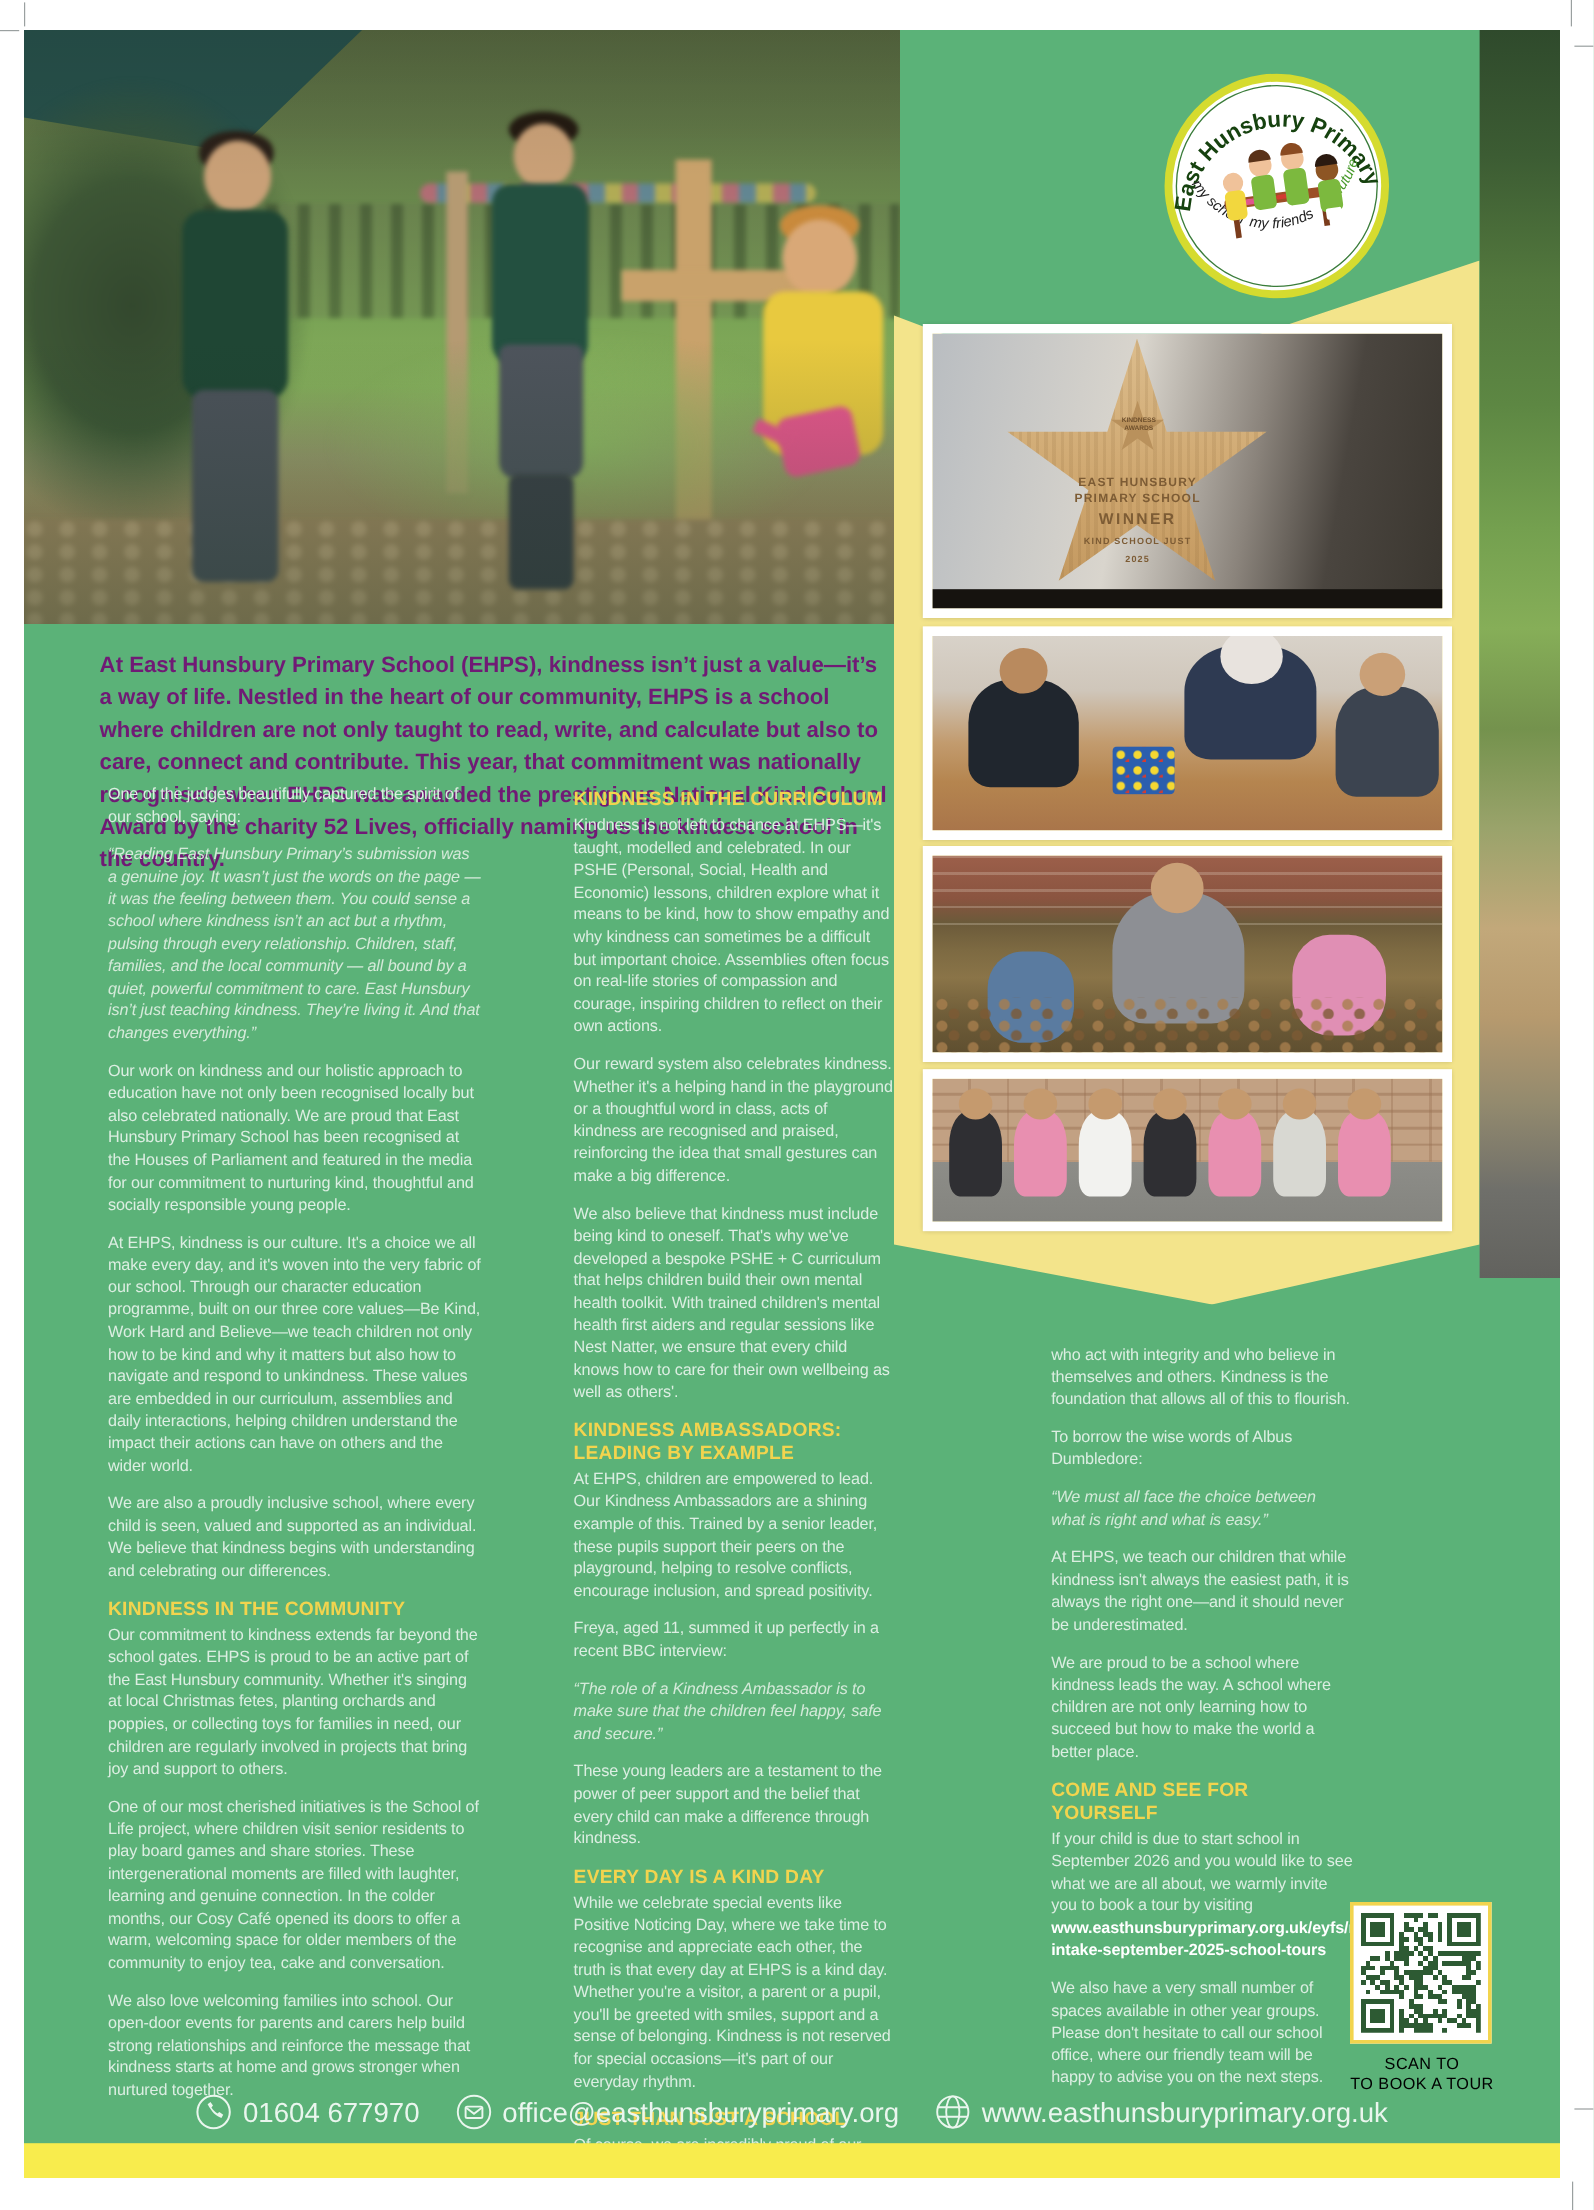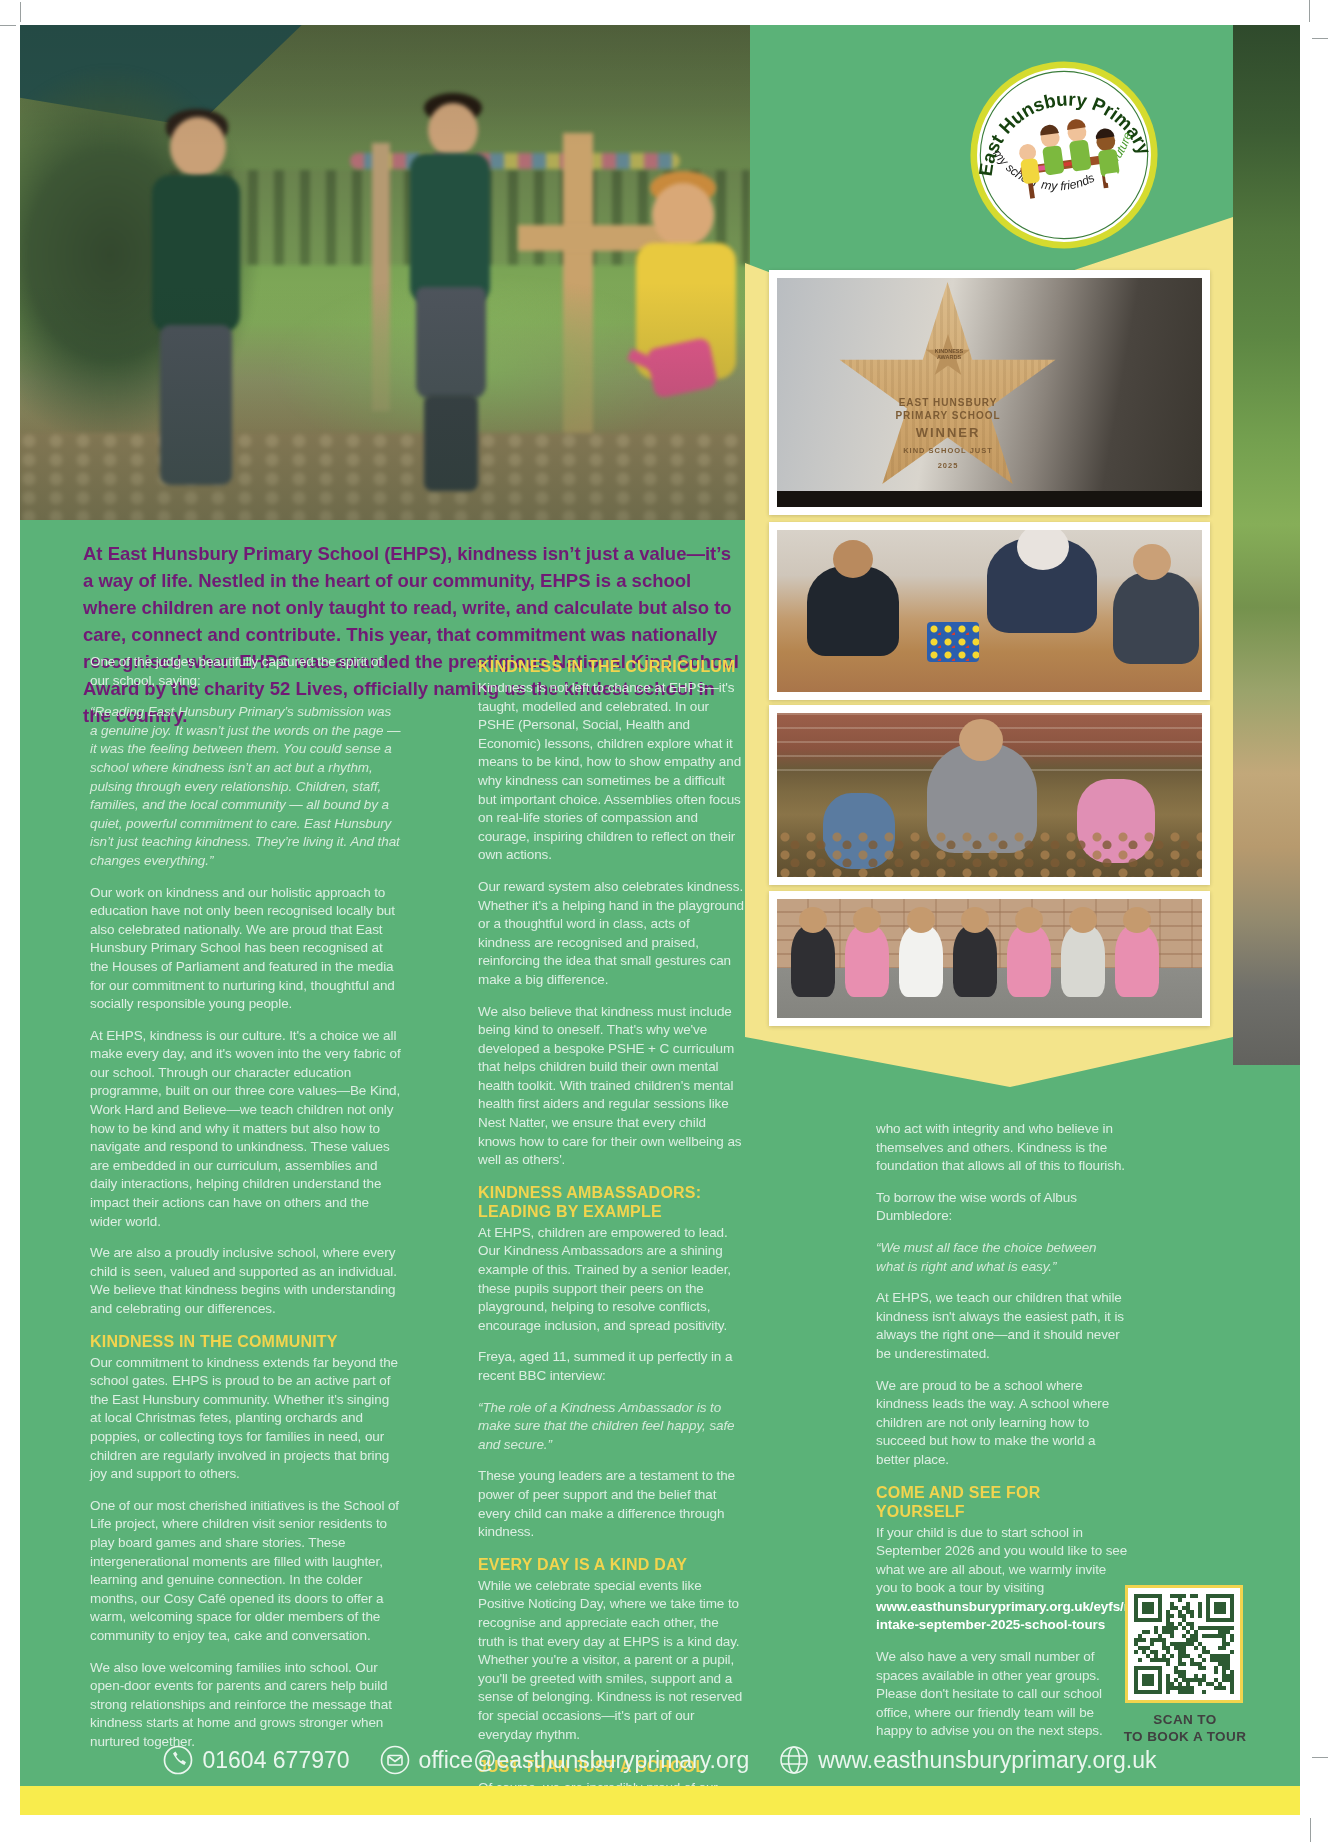--- a/index.html
+++ b/index.html
@@ -95,21 +95,21 @@
   .col p{margin:0 0 13px 0;}
   .col .quote{font-style:italic;color:#d4ead9;}
   .col h3{margin:4px 0 3px 0;color:#f2d44e;font-size:16px;line-height:19px;letter-spacing:.2px;}
   .col1{left:70px;top:628px;width:312px;}
   .col2{left:458px;top:628px;width:266px;}
   .col3{left:856px;top:1095px;width:252px;}
   .link{font-weight:bold;color:#ffffff;}
   
   .qr-box{position:absolute;left:1105px;top:1560px;width:118px;height:118px;background:#ffffff;border:3px solid #f2d44e;box-sizing:border-box;padding:6px;}
   .qr-box svg{width:100%;height:100%;display:block;}
-  .qr-caption{position:absolute;left:1075px;top:1686px;width:180px;text-align:center;color:#404040;font-weight:bold;font-size:13.5px;line-height:17px;letter-spacing:.4px;}
+  .qr-caption{position:absolute;left:1075px;top:1686px;width:180px;text-align:center;color:#000000;font-weight:normal;font-size:13.5px;line-height:17px;letter-spacing:.4px;}
   
   .footer{position:absolute;left:0;top:1712px;width:100%;height:46px;display:flex;align-items:center;justify-content:center;gap:30px;color:#eaf6ee;font-size:23px;}
   .f-item{display:flex;align-items:center;gap:9px;}
   .f-icon{display:inline-flex;width:30px;height:30px;}
   .yellow-band{position:absolute;left:0;top:1761px;width:100%;height:29px;background:#f8ec4d;}
 </style>
 </head>
 <body>
 
 <div class="crop" style="left:20px;top:2px;width:1px;height:20px;"></div>

